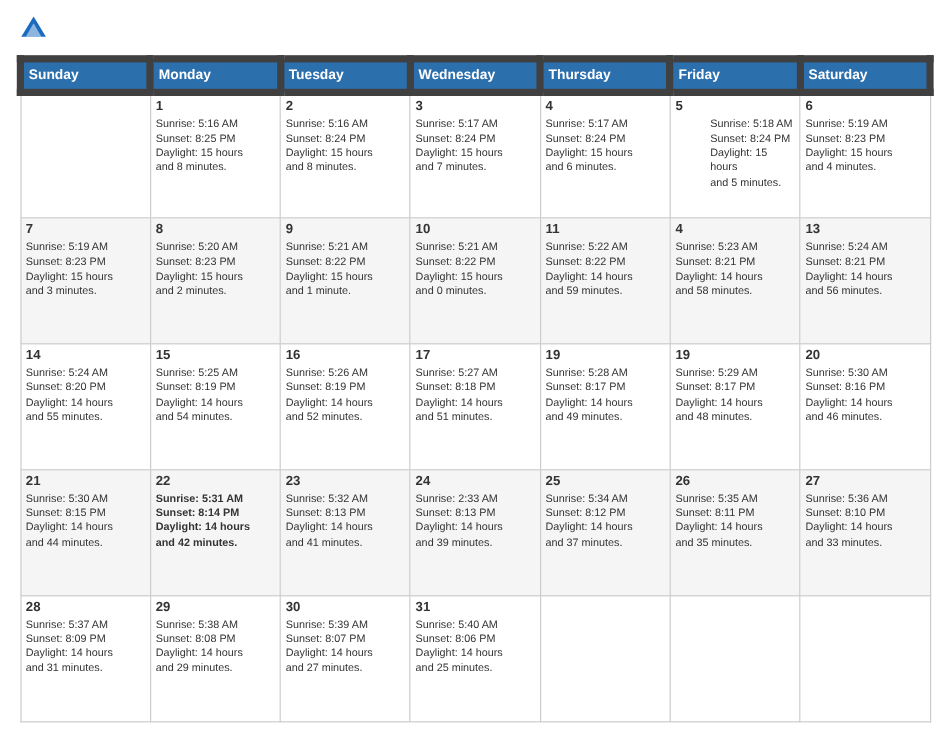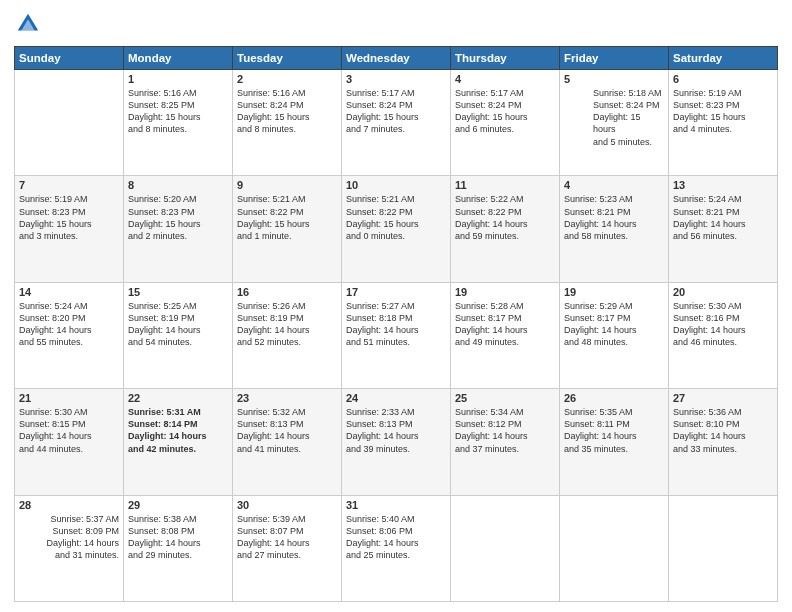--- a/index.html
+++ b/index.html
@@ -65,21 +65,21 @@
       border-collapse: collapse;
       flex: 1;
       table-layout: fixed;
     }
     .calendar thead tr th {
       background: #2c6fad;
       color: #fff;
       font-size: 11.5px;
       font-weight: bold;
       padding: 5px 4px;
-      border: 1px solid #404040;
+      border: 6px solid #404040;
       text-align: left;
     }
     .calendar tbody tr td {
       border: 1px solid #ccc;
       vertical-align: top;
       padding: 3px 4px;
       font-size: 9.5px;
       color: #333;
       width: calc(100% / 7);
       height: 88px;
@@ -332,21 +332,21 @@
             <span class="day-number">27</span>
             <div class="day-info" style="white-space: pre-line;">Sunrise: 5:36 AM
 Sunset: 8:10 PM
 Daylight: 14 hours
 and 33 minutes.</div>
           </td>
         </tr>
         <tr>
           <td>
             <span class="day-number">28</span>
-            <div class="day-info" style="white-space: pre-line; text-align: right;">Sunrise: 5:37 AM
+            <div class="day-info" style="white-space: pre-line;">Sunrise: 5:37 AM
 Sunset: 8:09 PM
 Daylight: 14 hours
 and 31 minutes.</div>
           </td>
           <td>
             <span class="day-number">29</span>
             <div class="day-info" style="white-space: pre-line;">Sunrise: 5:38 AM
 Sunset: 8:08 PM
 Daylight: 14 hours
 and 29 minutes.</div>

